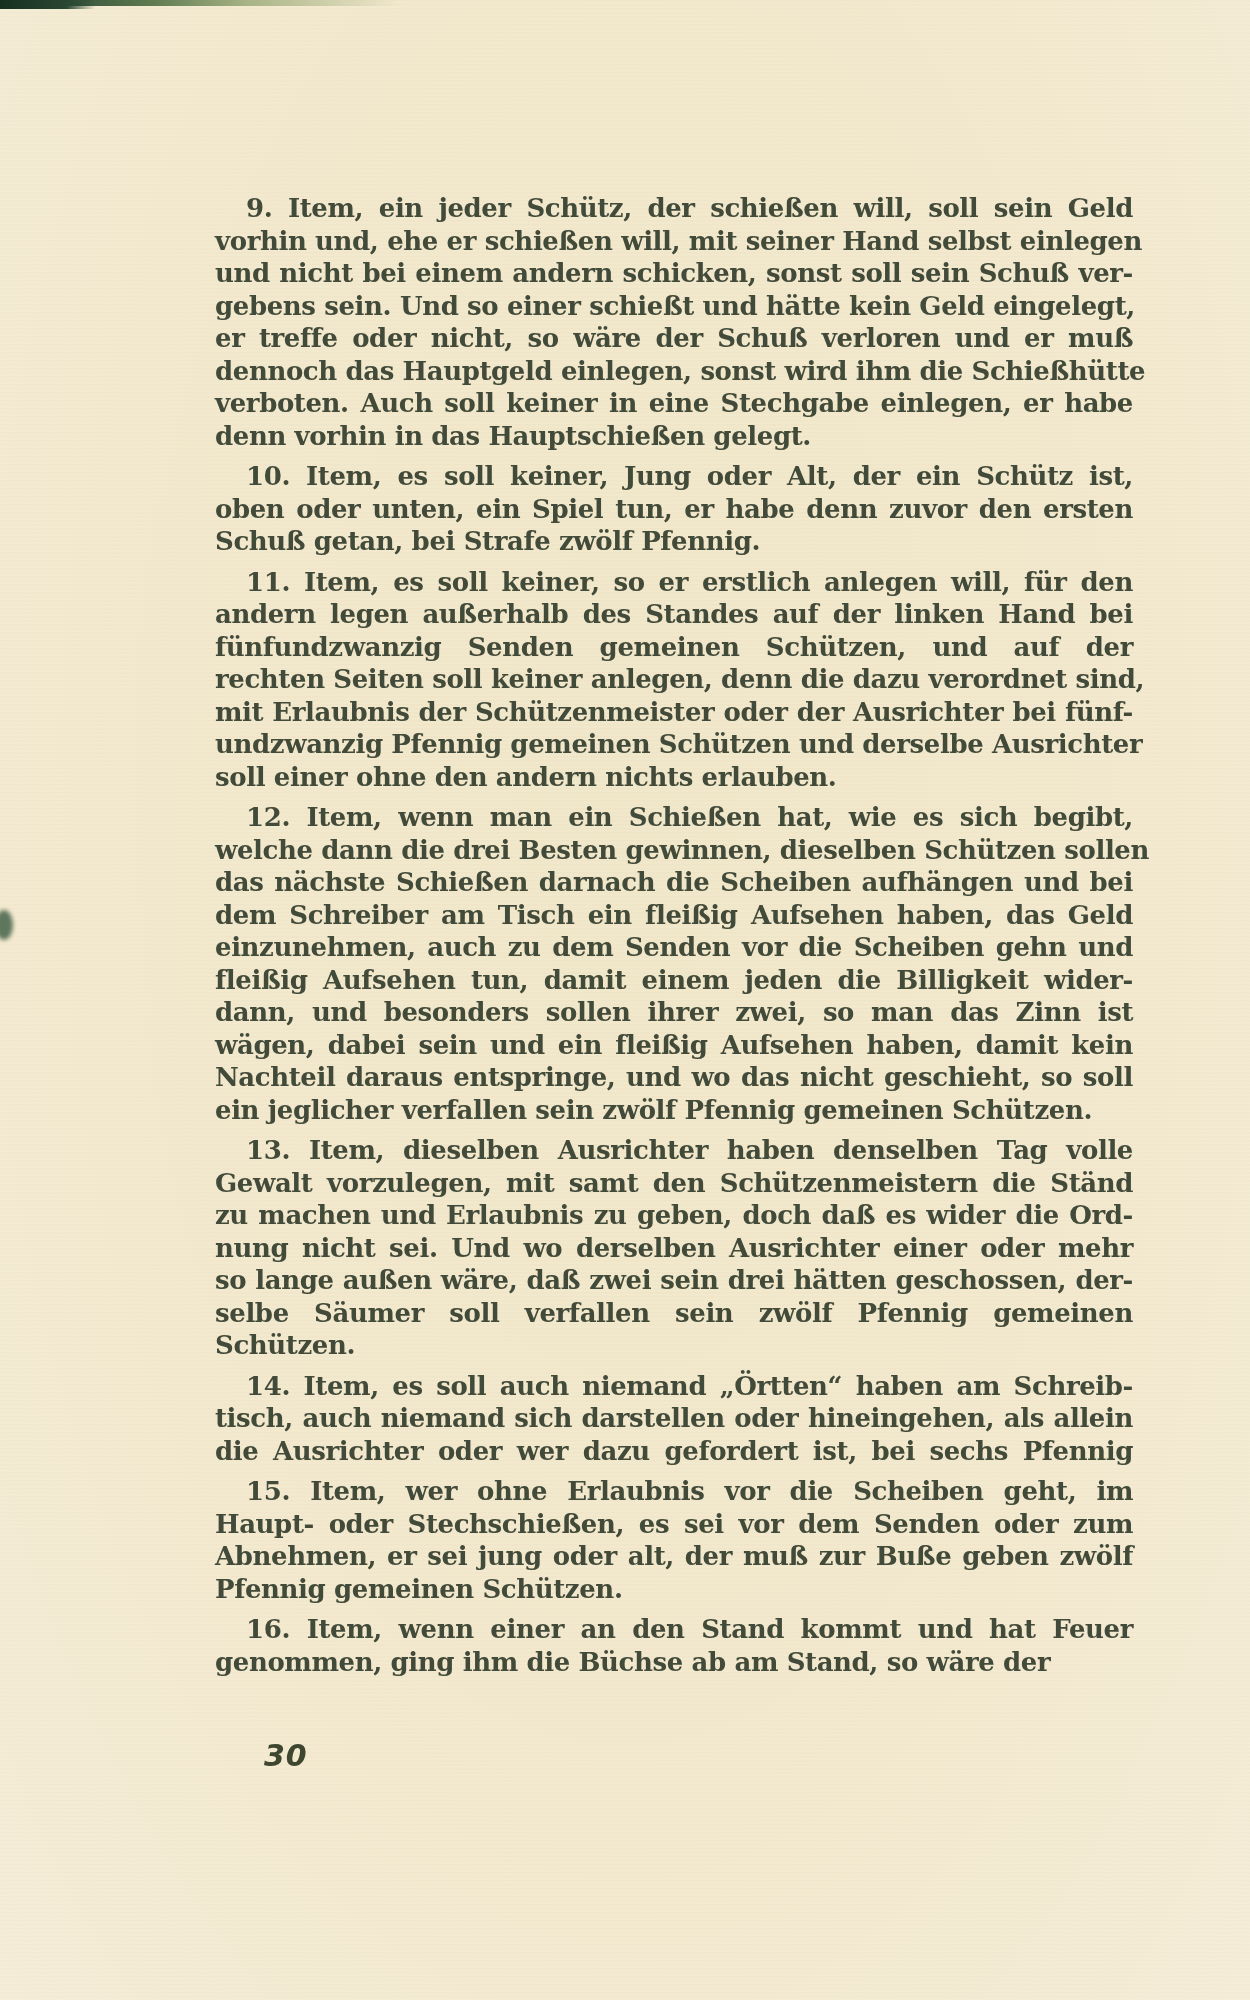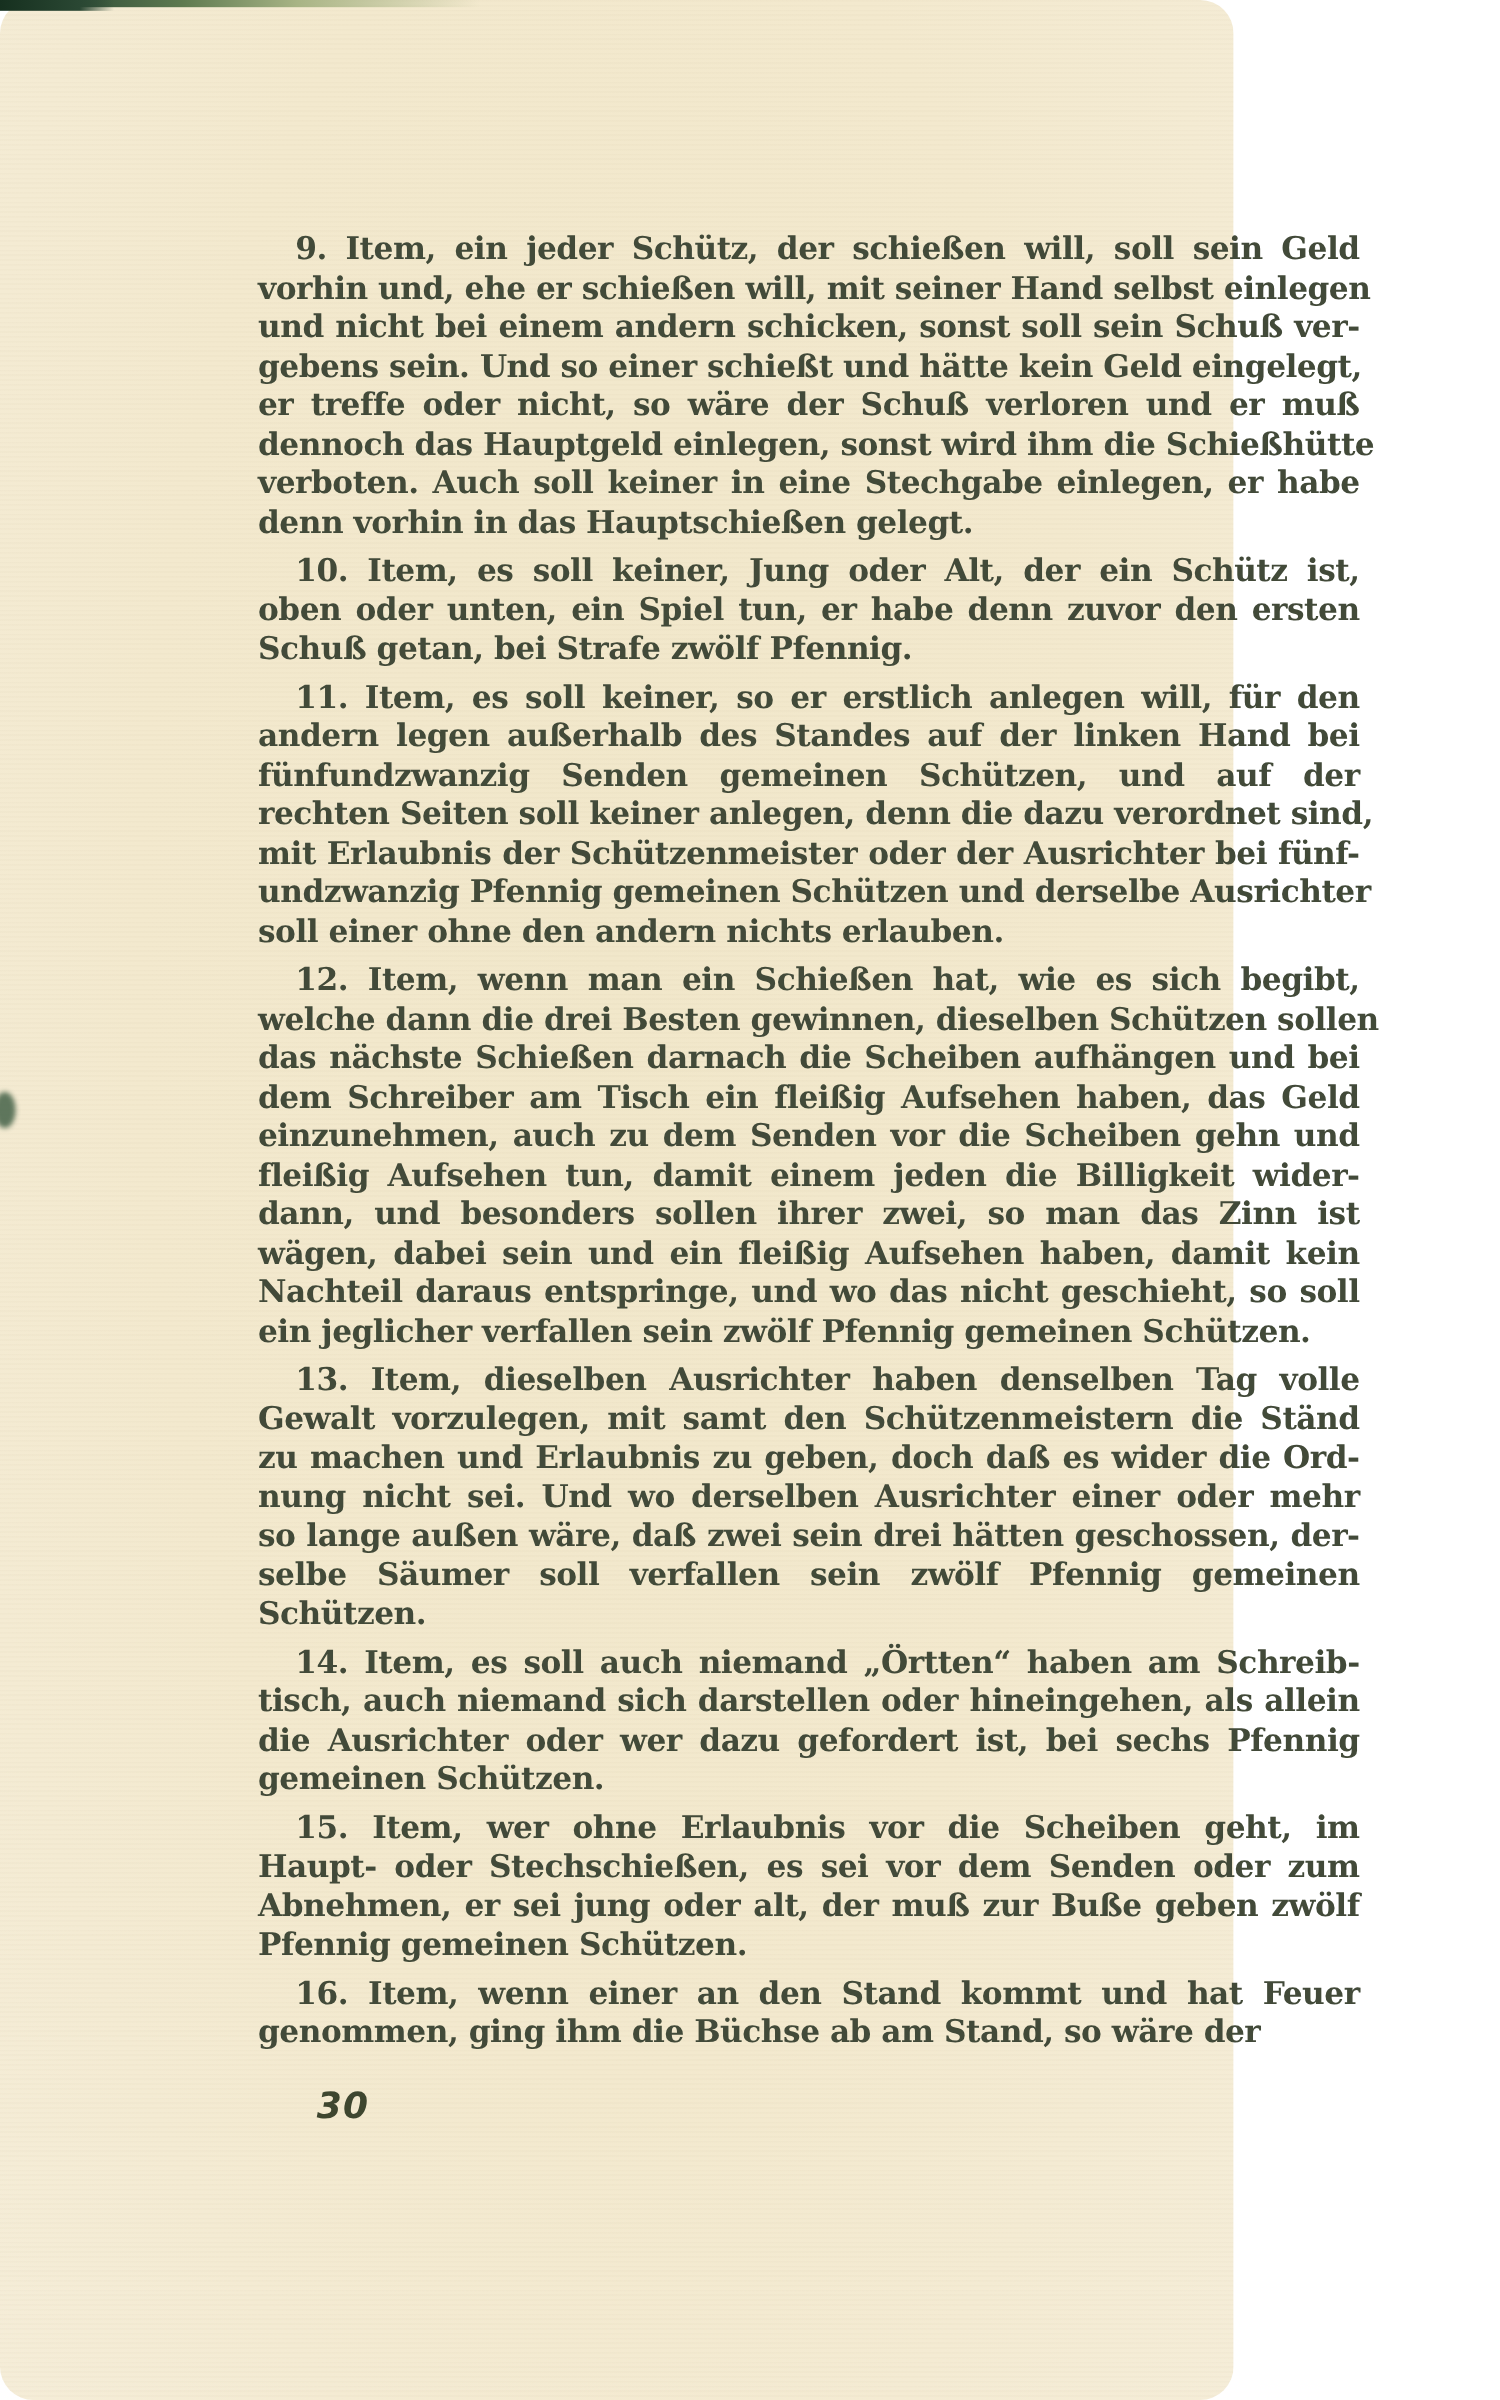--- a/index.html
+++ b/index.html
@@ -3,25 +3,24 @@
 <meta charset="utf-8">
 <style>
   html,body{margin:0;padding:0;}
   body{
     width:1250px;height:2000px;
     font-family:"DejaVu Serif", serif;
     overflow:hidden;
   }
   .page{
     position:relative;
-    width:1028px;height:2000px;
+    width:1250px;height:2000px;
     background:
       repeating-linear-gradient(to bottom, rgba(120,100,60,0.025) 0px, rgba(120,100,60,0.025) 1px, rgba(0,0,0,0) 2px, rgba(0,0,0,0) 4px),
       radial-gradient(ellipse at 50% 40%, #f1e7ca 0%, #f3e9ce 55%, #f5edd8 100%);
-    border-radius: 28px;
   }
   
   .edge-top{
     position:absolute;top:0;left:0;height:6px;width:400px;
     background:linear-gradient(to right,#1e3a2b 0%,#2e4c37 14%,#5e7a50 38%,#a8b485 62%,rgba(184,194,150,0) 100%);
   }
   .edge-top-thick{
     position:absolute;top:0;left:0;height:9px;width:95px;
     background:linear-gradient(to right,#16301f,#2a4733 70%,rgba(42,71,51,0));
   }
@@ -105,21 +104,20 @@
         <div class="line">zu machen und Erlaubnis zu geben, doch daß es wider die Ord-</div>
         <div class="line">nung nicht sei. Und wo derselben Ausrichter einer oder mehr</div>
         <div class="line">so lange außen wäre, daß zwei sein drei hätten geschossen, der-</div>
         <div class="line">selbe Säumer soll verfallen sein zwölf Pfennig gemeinen</div>
         <div class="line last">Schützen.</div>
       </div>
       <div class="para">
         <div class="line first">14. Item, es soll auch niemand „Örtten“ haben am Schreib-</div>
         <div class="line">tisch, auch niemand sich darstellen oder hineingehen, als allein</div>
         <div class="line">die Ausrichter oder wer dazu gefordert ist, bei sechs Pfennig</div>
-        <div class="line last">gemeinen Schützen.</div>
       </div>
       <div class="para">
         <div class="line first">15. Item, wer ohne Erlaubnis vor die Scheiben geht, im</div>
         <div class="line">Haupt- oder Stechschießen, es sei vor dem Senden oder zum</div>
         <div class="line">Abnehmen, er sei jung oder alt, der muß zur Buße geben zwölf</div>
         <div class="line last">Pfennig gemeinen Schützen.</div>
       </div>
       <div class="para">
         <div class="line first">16. Item, wenn einer an den Stand kommt und hat Feuer</div>
         <div class="line last">genommen, ging ihm die Büchse ab am Stand, so wäre der</div>

